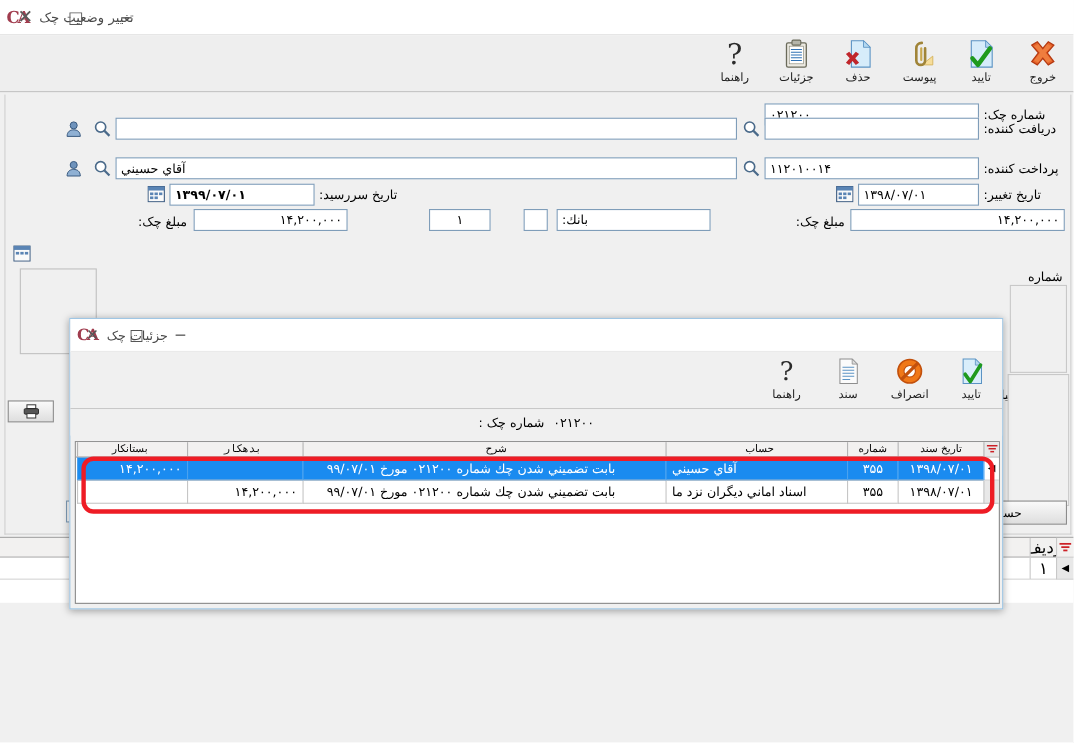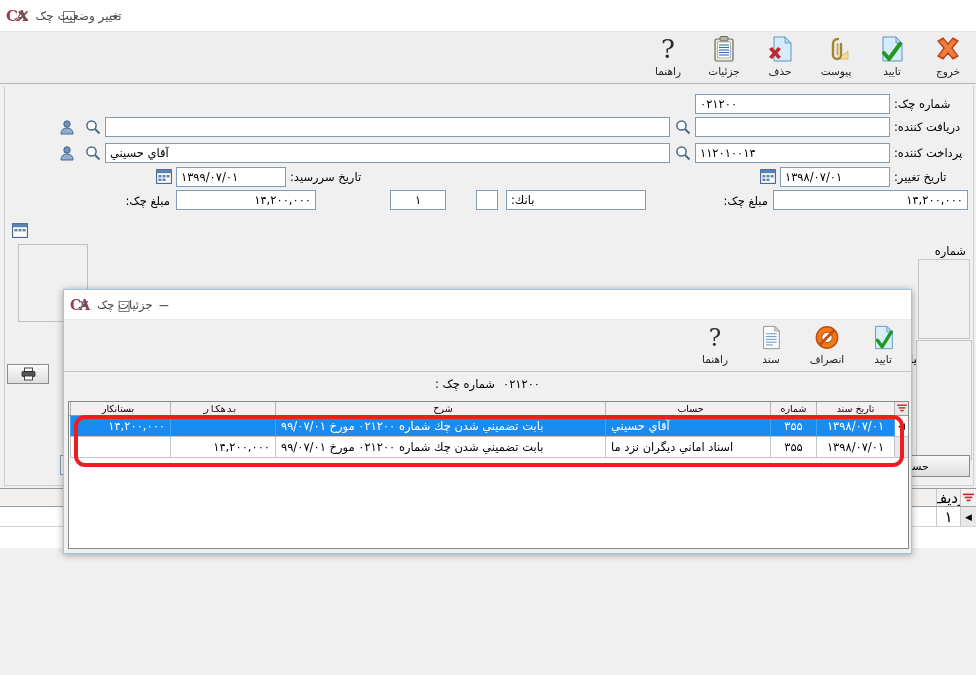--- a/index.html
+++ b/index.html
@@ -206,21 +206,21 @@
     font-size: 11.5px; color:#000;
     display:flex; align-items:center;
     white-space:nowrap; overflow:hidden;
   }
   .dg-row.sel > div { background: #1a8bf0; color: #ffffff; border-left-color:#4aa2ef;}
   .dg-row.sel .d-ind { background:#ffffff; }
   .d-ind { width: 14px; justify-content:center !important; background:#e8e8e8;}
   .d-date { width: 78px; justify-content:center !important; }
   .d-num  { width: 46px; justify-content:center !important; }
   .d-acct { width: 165px; justify-content:flex-end !important; padding-left:5px;}
-  .d-desc { width: 330px; justify-content:flex-end !important; padding-left:5px;}
+  .d-desc { width: 330px; justify-content:flex-end !important; padding-left:21px;}
   .d-deb  { width: 105px; justify-content:flex-start !important; padding-right:5px;}
   .d-cre  { width: 100px; justify-content:flex-start !important; padding-right:5px;}
 
   .red-annot {
     position: absolute;
     left: 5px; top: 13px;
     width: 830px; height: 52px;
     border: 4px solid #ee1c25;
     border-radius: 11px;
     pointer-events: none;
@@ -345,21 +345,21 @@
 
   <div class="workarea">
 
     <div class="panel-main"></div>
 
     <div class="fld-row" style="top:10px; right:8px;">
       <span class="fld-label" style="width:78px;">شماره چک:</span>
       <div class="txtbox right" style="width:195px;">۰۲۱۲۰۰</div>
     </div>
 
-    <div class="fld-row" style="top:32px; right:8px;">
+    <div class="fld-row" style="top:22px; right:8px;">
       <span class="fld-label" style="width:78px;">دریافت کننده:</span>
       <div class="txtbox right" style="width:195px;"></div>
       <div class="btn-flat">
         <svg width="16" height="16" viewBox="0 0 16 16">
             <circle cx="6.5" cy="6.5" r="4.6" fill="#fff" stroke="#4a6a8a" stroke-width="1.5"></circle>
             <line x1="10" y1="10" x2="14.5" y2="14.5" stroke="#4a6a8a" stroke-width="2"></line>
           </svg>
       </div>
       <div class="txtbox right" style="width:565px;"></div>
       <div class="btn-flat">
@@ -413,21 +413,21 @@
               <rect x="10.6" y="6" width="3" height="2.4"></rect>
               <rect x="2.4" y="9.6" width="3" height="2.4"></rect>
               <rect x="6.5" y="9.6" width="3" height="2.4"></rect>
             </g>
           </svg>
       </div>
     </div>
 
     <div class="fld-row" style="top:82px; right:608px;">
       <span class="fld-label" style="width:82px;">تاریخ سررسید:</span>
-      <div class="txtbox right" style="width:110px;">۱۳۹۹/۰۷/۰۱</div>
+      <div class="txtbox right" style="width:132px;font-weight:bold;">۱۳۹۹/۰۷/۰۱</div>
       <div class="btn-flat">
         <svg width="16" height="15" viewBox="0 0 16 15">
             <rect x="0.6" y="0.6" width="14.8" height="13.8" fill="#fafafa" stroke="#3a5a80" stroke-width="1"></rect>
             <rect x="0.6" y="0.6" width="14.8" height="3.6" fill="#5a84b4"></rect>
             <g fill="#5a84b4">
               <rect x="2.4" y="6" width="3" height="2.4"></rect>
               <rect x="6.5" y="6" width="3" height="2.4"></rect>
               <rect x="10.6" y="6" width="3" height="2.4"></rect>
               <rect x="2.4" y="9.6" width="3" height="2.4"></rect>
               <rect x="6.5" y="9.6" width="3" height="2.4"></rect>

